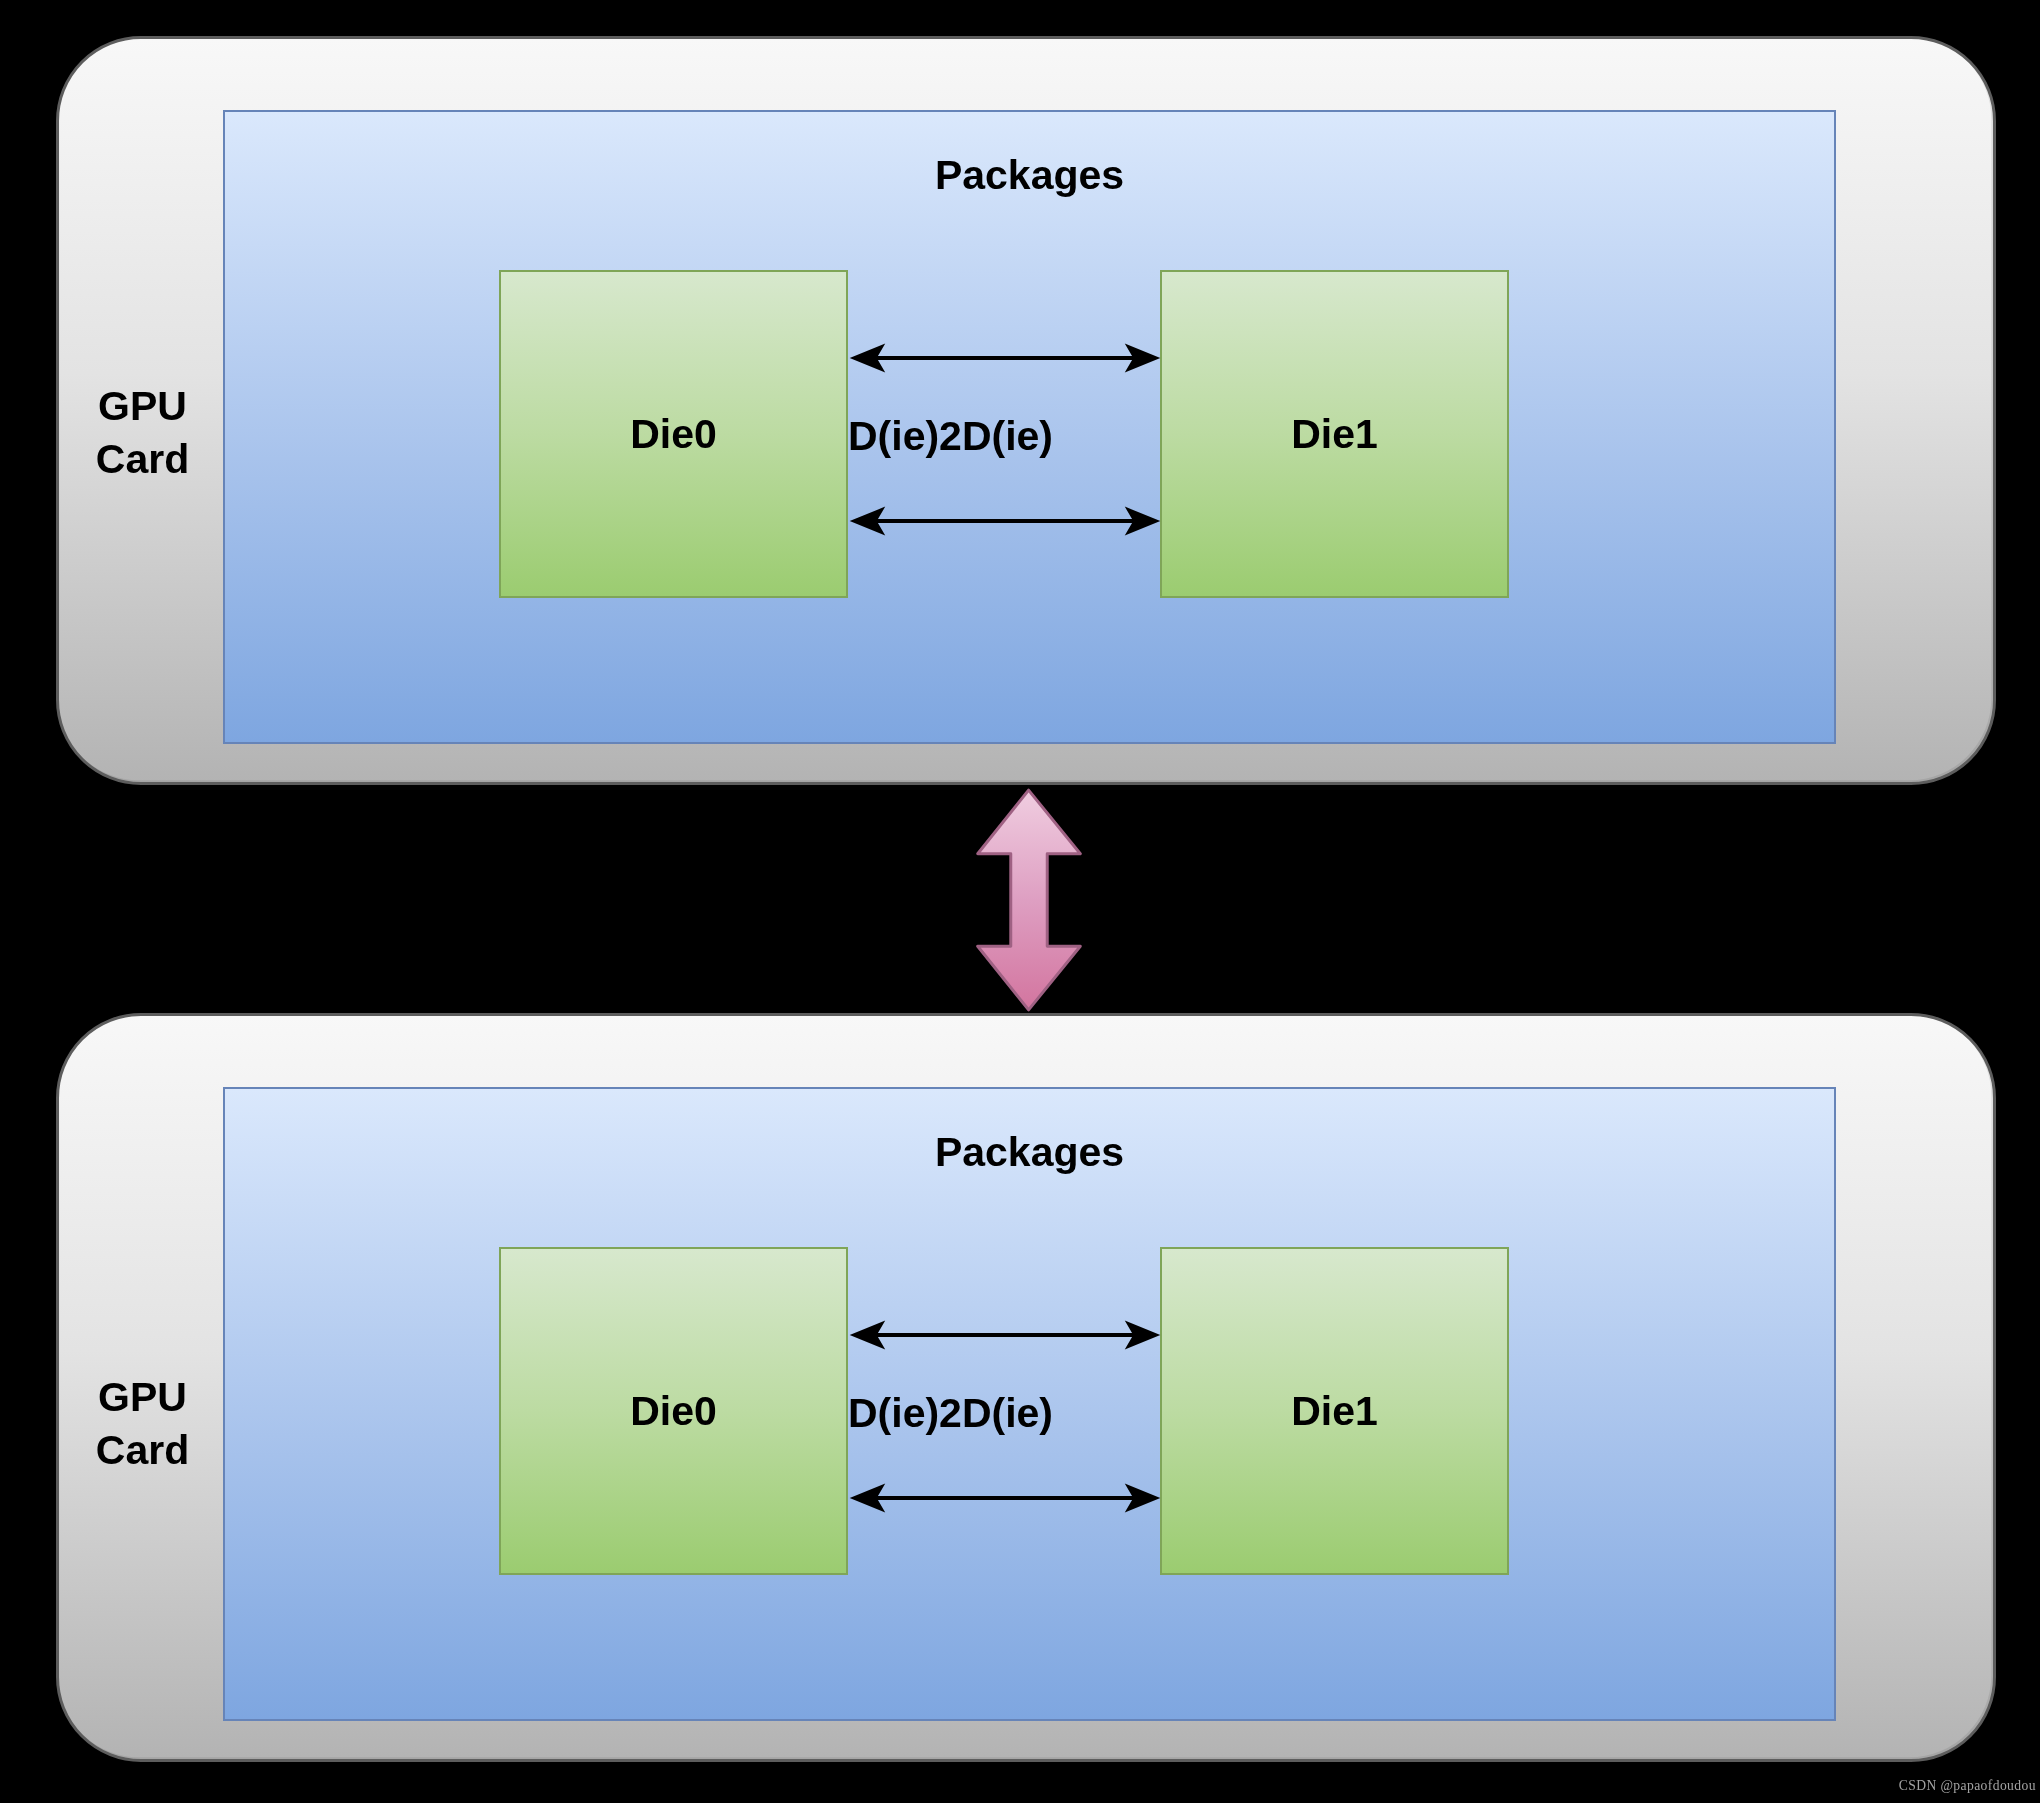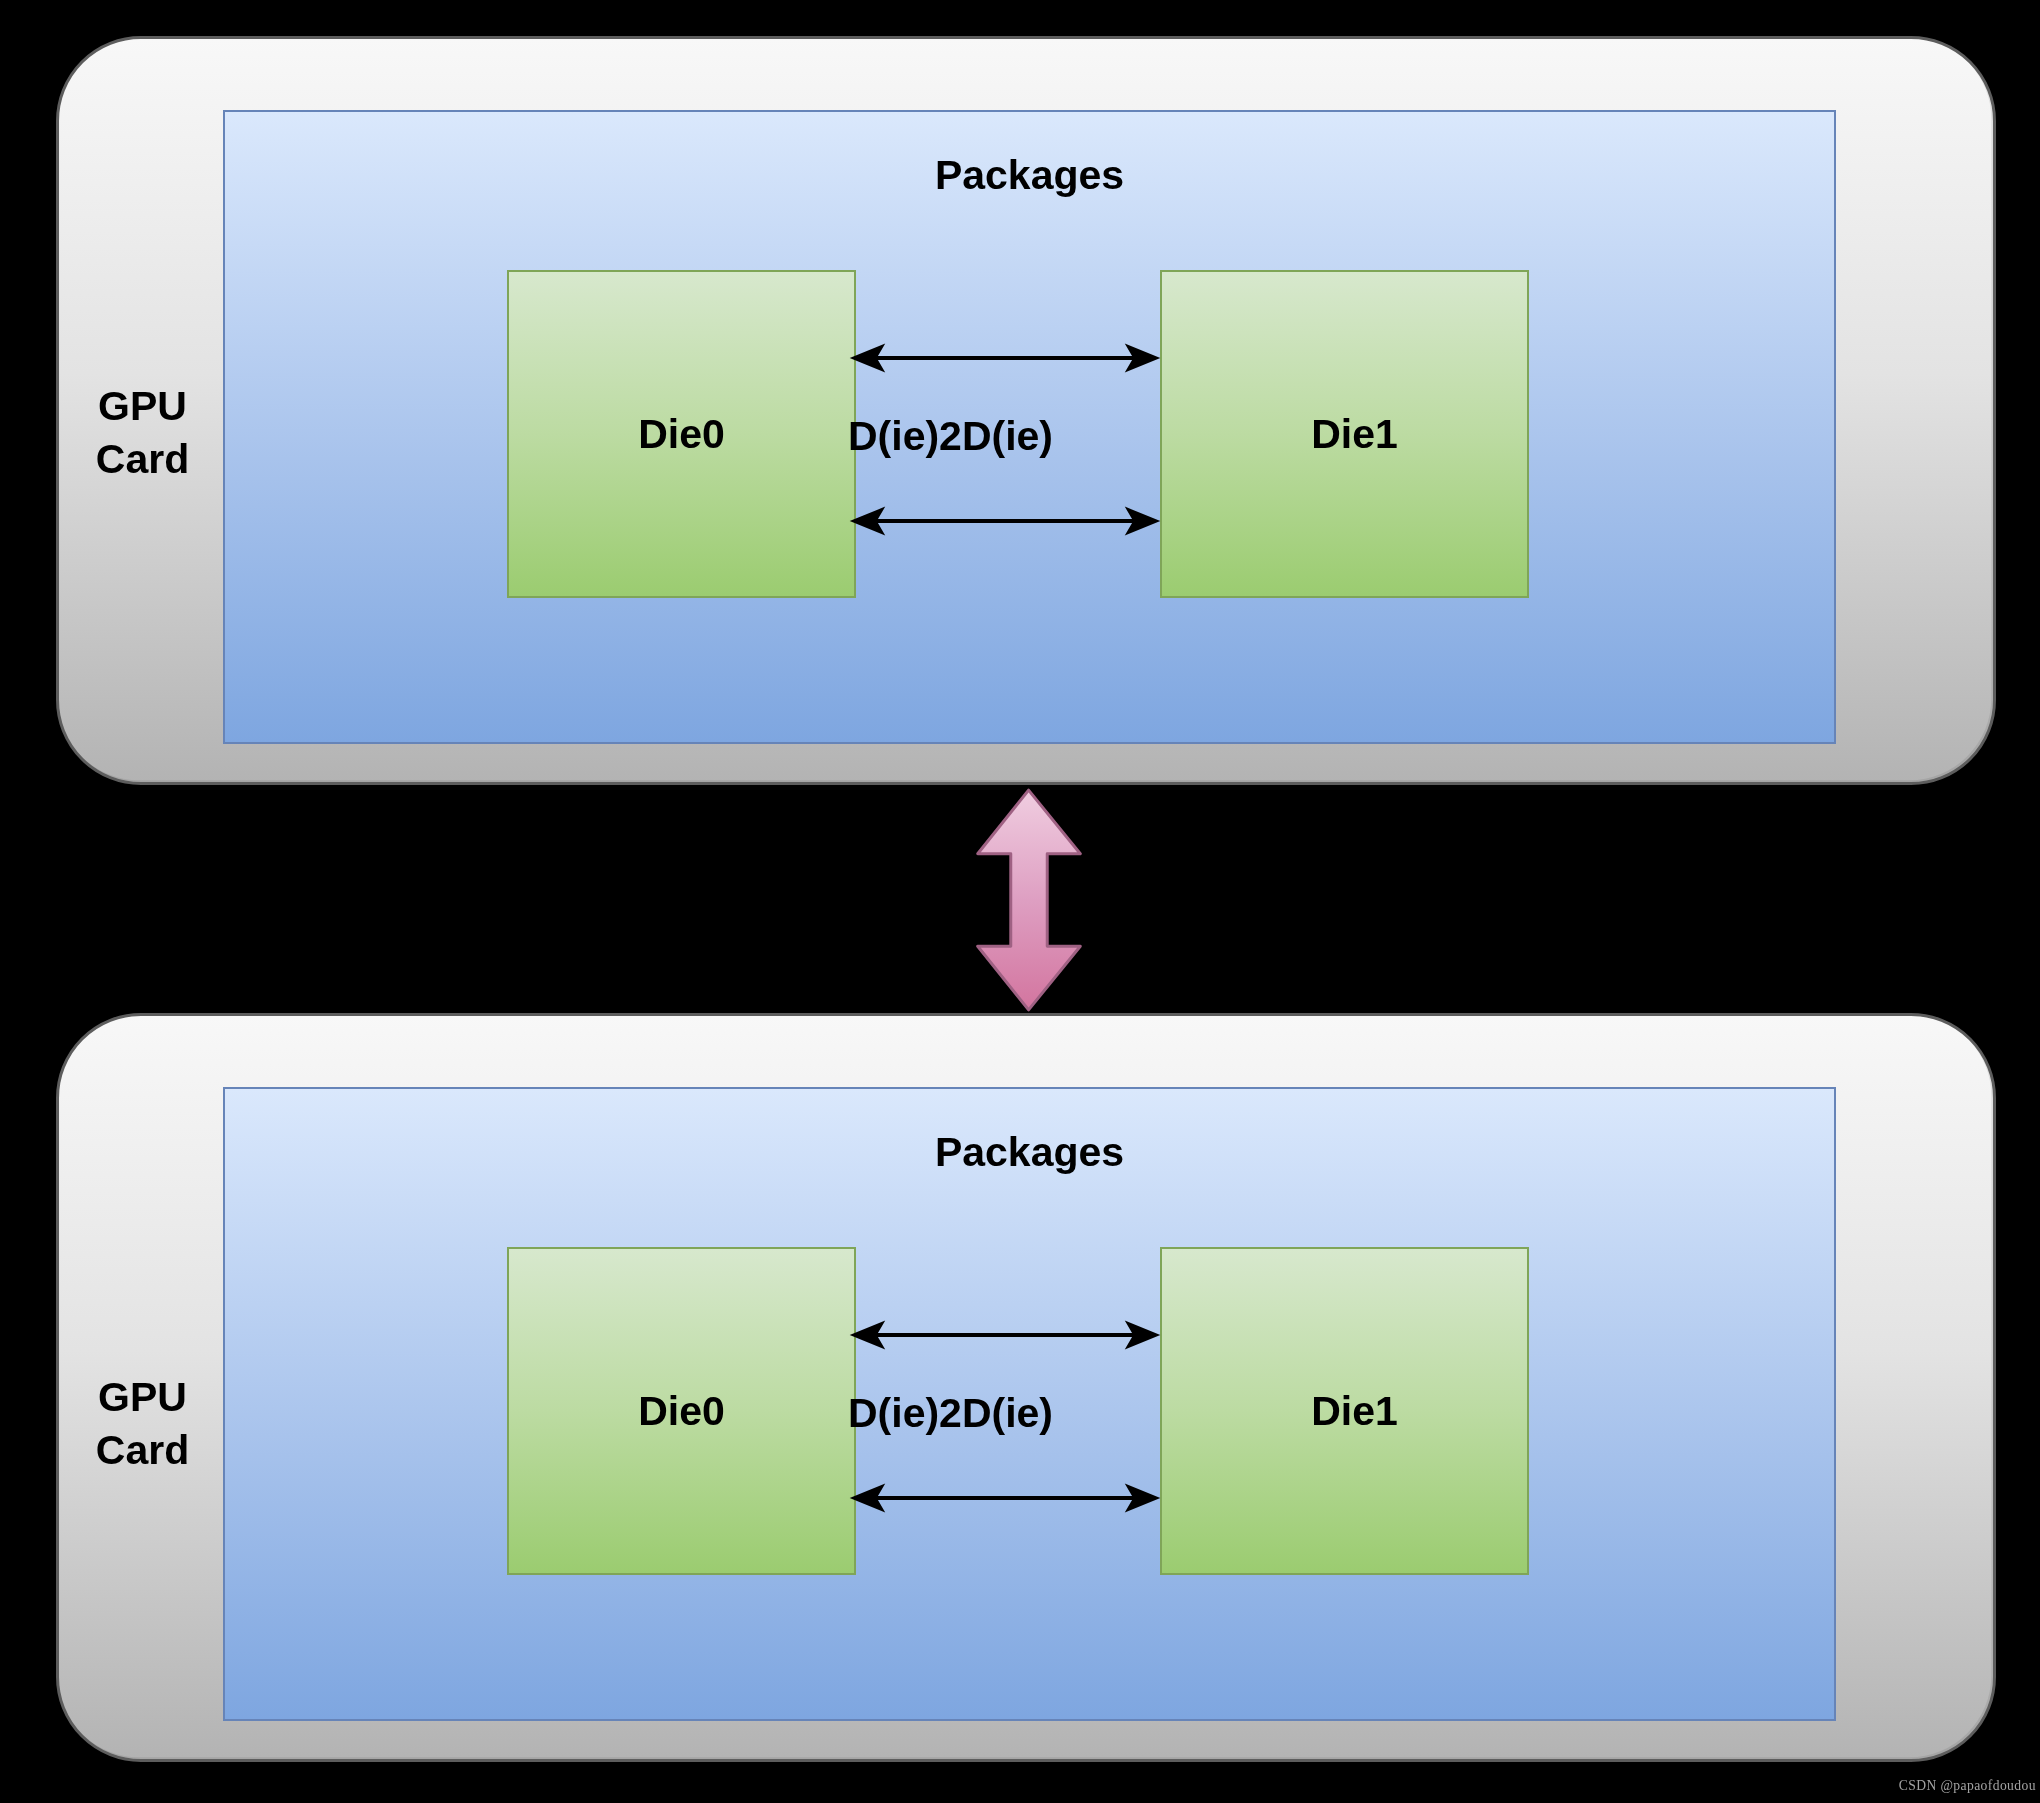--- a/index.html
+++ b/index.html
@@ -77,22 +77,22 @@
     height: 324px;
     border: 2.5px solid #7fa558;
     background: linear-gradient(180deg, #d7e8cd 0%, #bcdba2 50%, #9bcc70 100%);
     display: flex;
     align-items: center;
     justify-content: center;
     font-size: 41px;
     font-weight: bold;
     color: #000000;
   }
-  .die-left  { left: 282px; }
-  .die-right { left: 935px; padding-left: 20px; }
+  .die-left  { left: 274px; }
+  .die-right { left: 935px; }
 
   
   .link-arrow {
     position: absolute;
     left: 623px;
     width: 314px;
     height: 34px;
   }
   .link-arrow.upper { top: 229px; }
   .link-arrow.lower { top: 392px; }

